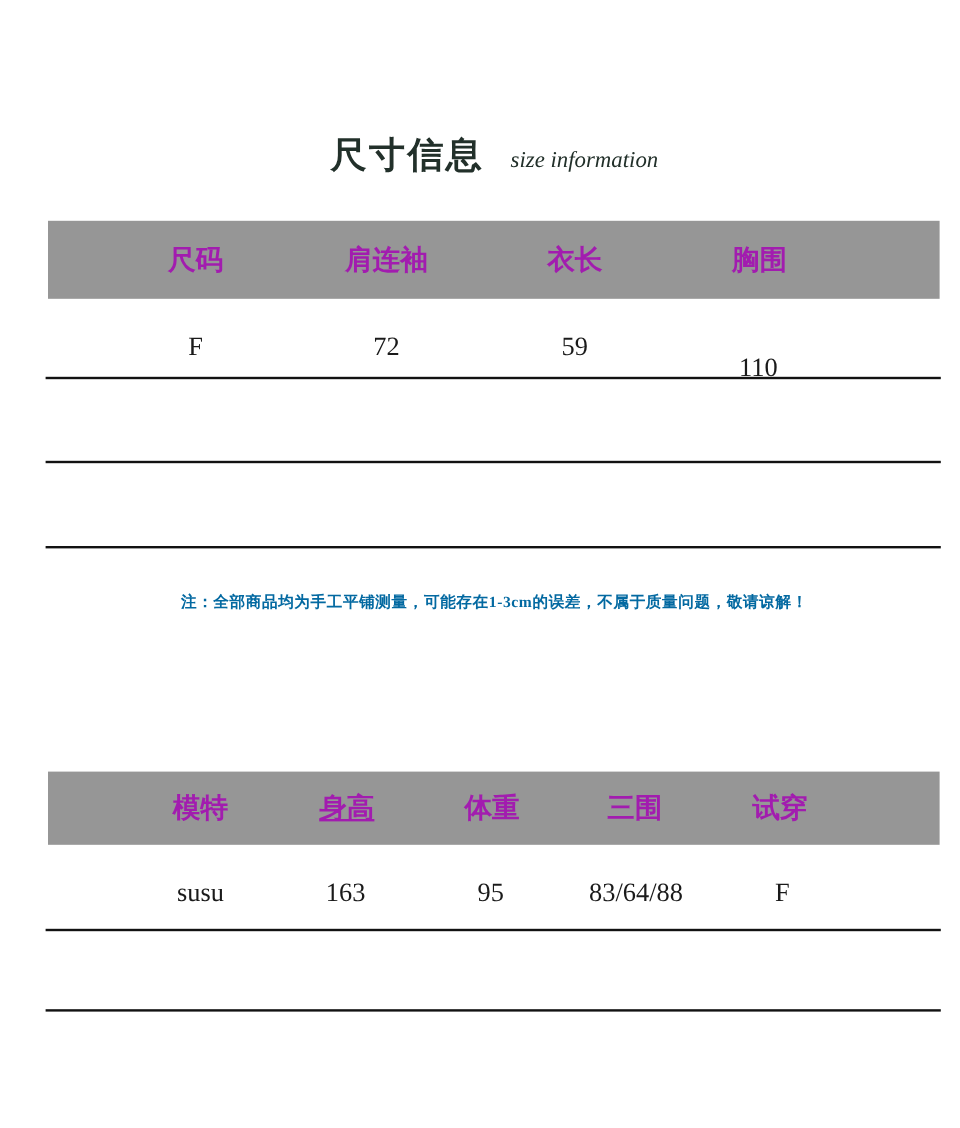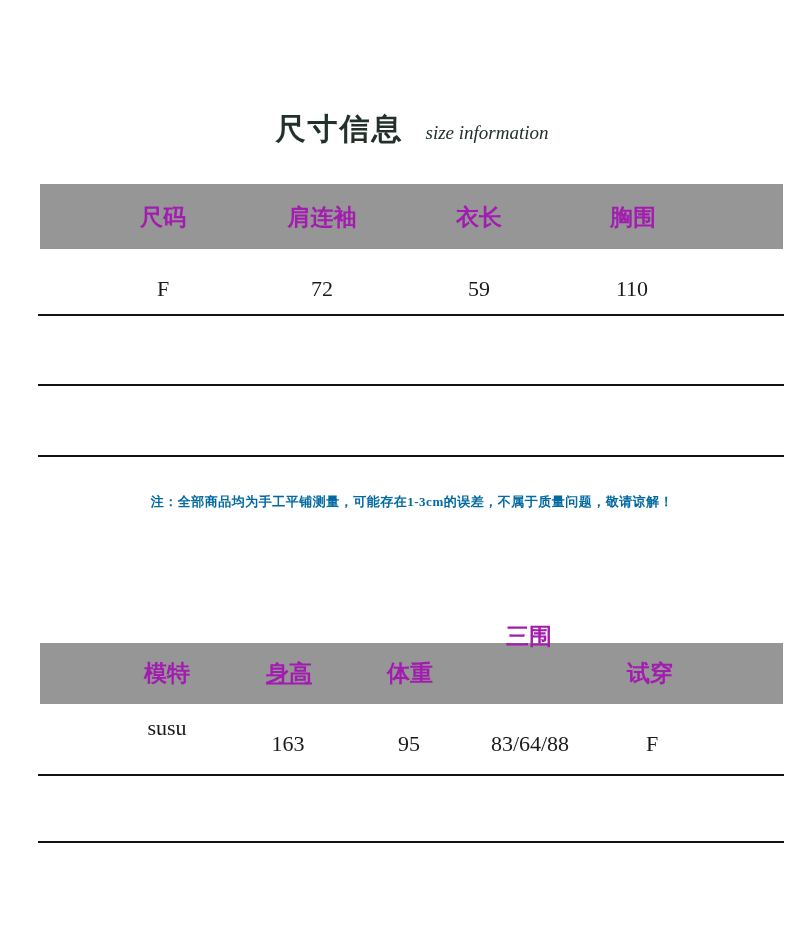--- a/index.html
+++ b/index.html
@@ -101,39 +101,39 @@
     <div class="band band-1"></div>
 
     <span class="cell head-cell" style="left:151px; top:205px;">尺码</span>
     <span class="cell head-cell" style="left:310px; top:205px;">肩连袖</span>
     <span class="cell head-cell" style="left:467px; top:205px;">衣长</span>
     <span class="cell head-cell" style="left:621px; top:205px;">胸围</span>
 
     <span class="cell data-cell" style="left:151px; top:277px;">F</span>
     <span class="cell data-cell" style="left:310px; top:277px;">72</span>
     <span class="cell data-cell" style="left:467px; top:277px;">59</span>
-    <span class="cell data-cell" style="left:620px; top:277px;">110</span>
+    <span class="cell data-cell" style="left:620px; top:294px;">110</span>
 
     <div class="rule" style="top:302px;"></div>
     <div class="rule" style="top:372px;"></div>
     <div class="rule" style="top:443px;"></div>
   </div>
 
   <div class="note note-1">注：全部商品均为手工平铺测量，可能存在1-3cm的误差，不属于质量问题，敬请谅解！</div>
 
   <div>
     <div class="band band-2"></div>
 
     <span class="cell head-cell" style="left:155px; top:661px;">模特</span>
     <span class="cell head-cell" style="left:277px; top:661px;text-decoration:underline;">身高</span>
     <span class="cell head-cell" style="left:398px; top:661px;">体重</span>
-    <span class="cell head-cell" style="left:517px; top:624px;">三围</span>
+    <span class="cell head-cell" style="left:517px; top:661px;">三围</span>
     <span class="cell head-cell" style="left:638px; top:661px;">试穿</span>
 
-    <span class="cell data-cell" style="left:155px; top:716px;">susu</span>
+    <span class="cell data-cell" style="left:155px; top:732px;">susu</span>
     <span class="cell data-cell" style="left:276px; top:732px;">163</span>
     <span class="cell data-cell" style="left:397px; top:732px;">95</span>
     <span class="cell data-cell" style="left:518px; top:732px;">83/64/88</span>
     <span class="cell data-cell" style="left:640px; top:732px;">F</span>
 
     <div class="rule" style="top:762px;"></div>
     <div class="rule" style="top:829px;"></div>
   </div>
 
 

